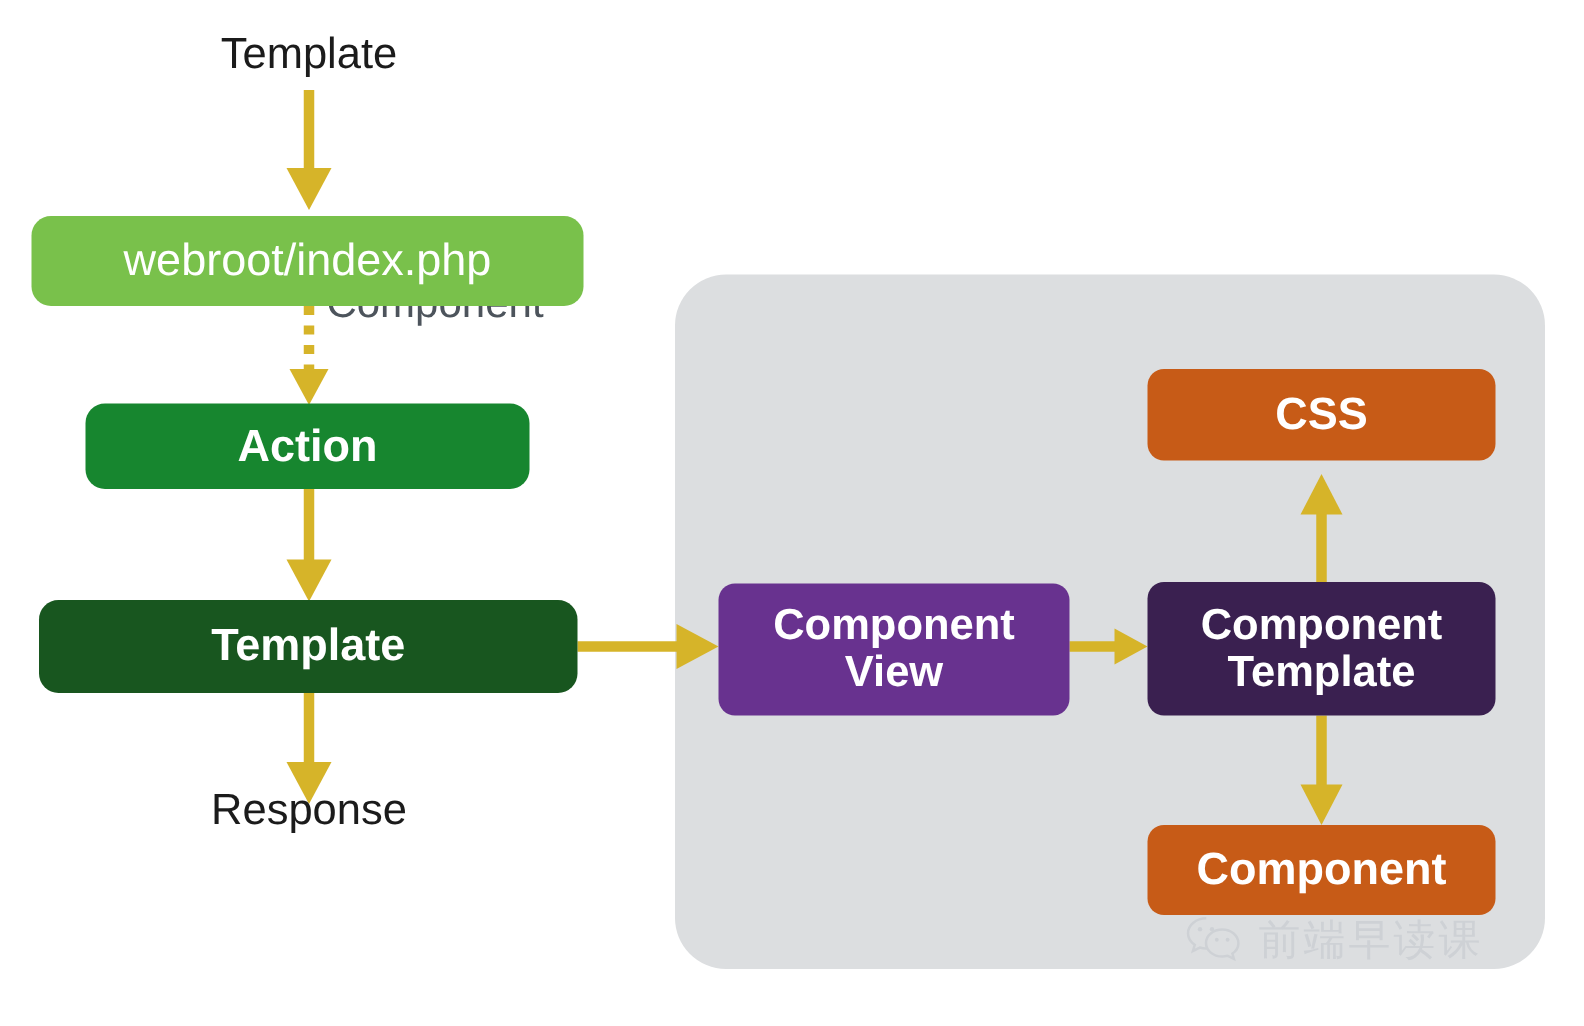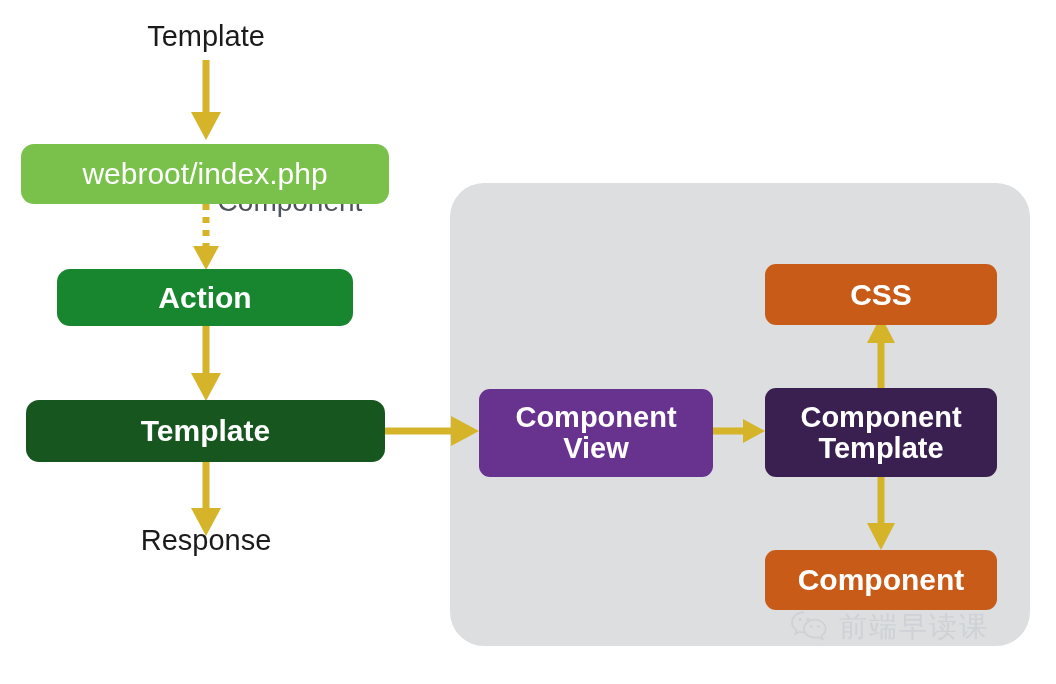--- a/index.html
+++ b/index.html
@@ -174,21 +174,21 @@
   <div class="node" style="left:479px; top:389px; width:234px; height:88px; background:#68328f; font-size:29px; font-weight:bold; border-radius:11px; white-space:pre-line;">
     <span class="lbl">Component
 View</span>
   </div>
 
   <div class="node" style="left:765px; top:388px; width:232px; height:89px; background:#3a2050; font-size:29px; font-weight:bold; border-radius:11px; white-space:pre-line;">
     <span class="lbl">Component
 Template</span>
   </div>
 
-  <div class="node" style="left:765px; top:264px; width:232px; height:61px; background:#c75b17; font-size:30px; font-weight:bold; border-radius:11px;">
+  <div class="node" style="left:765px; top:246px; width:232px; height:61px; background:#c75b17; font-size:30px; font-weight:bold; border-radius:11px;">
     <span class="lbl">CSS</span>
   </div>
 
   <div class="node" style="left:765px; top:550px; width:232px; height:60px; background:#c75b17; font-size:30px; font-weight:bold; border-radius:11px;">
     <span class="lbl">Component</span>
   </div>
 
   <div id="watermark">
     <span>
       <svg width="40" height="32" viewBox="0 0 40 32">

